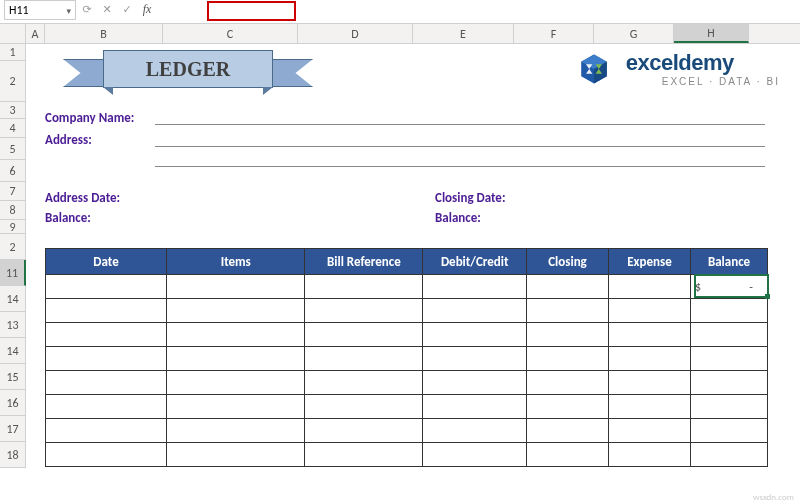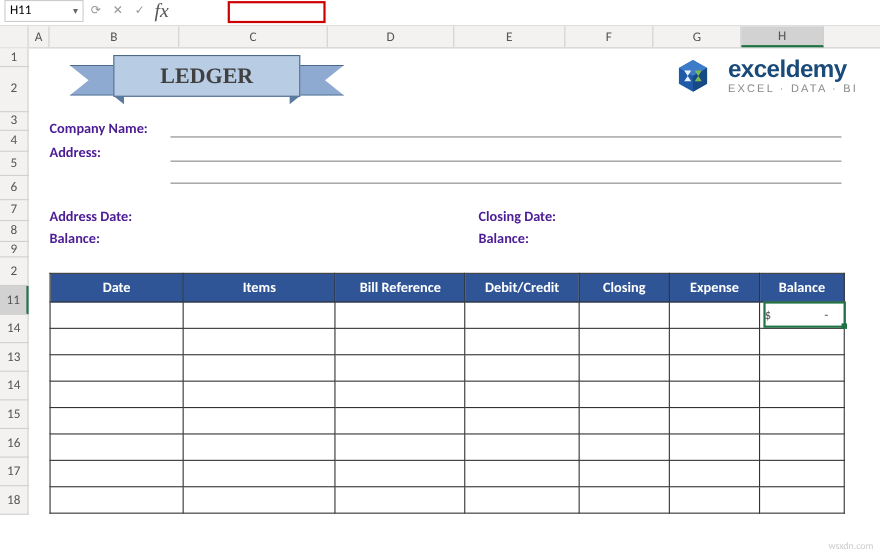--- a/index.html
+++ b/index.html
@@ -3,21 +3,21 @@
 <meta charset="utf-8">
 <style>
 * { box-sizing: border-box; margin: 0; padding: 0; }
 body { font-family: Calibri, Arial, sans-serif; font-size: 13px; background: #fff; width: 800px; height: 504px; overflow: hidden; position: relative; }
 
 
 .formula-bar { display: flex; height: 24px; border-bottom: 1px solid #d0d0d0; background: #fff; padding: 0 4px; gap: 2px; }
 .name-box { width: 72px; height: 20px; border: 1px solid #ccc; padding: 0 4px; display: flex; align-items: center; justify-content: space-between; font-size: 12px; }
 .nb-chev { font-size: 9px; color: #666; }
 .fb-btn { width: 18px; height: 18px; display: flex; align-items: center; justify-content: center; color: #999; font-size: 11px; }
-.fb-fx { font-style: italic; font-family: 'Times New Roman', serif; color: #555; font-size: 18px; }
+.fb-fx { font-style: italic; font-family: 'Times New Roman', serif; color: #555; font-size: 12px; }
 .formula-input { flex: 1; padding: 0 6px; font-size: 12px; }
 .formula-highlight { position: absolute; top: 1px; left: 207px; width: 89px; height: 20px; border: 2px solid #cc0000; }
 
 
 .grid { position: absolute; top: 24px; left: 0; right: 0; bottom: 0; }
 
 
 .col-headers { display: flex; height: 20px; background: #f3f2f1; border-bottom: 1px solid #d0d0d0; }
 .corner { width: 26px; border-right: 1px solid #d0d0d0; background: #f3f2f1; }
 .col-h { border-right: 1px solid #d0d0d0; display: flex; align-items: center; justify-content: center; font-size: 12px; color: #555; }
@@ -45,21 +45,21 @@
 .ribbon-end-l { position: absolute; left: 0; top: 9px; width: 50px; height: 28px; background: #8faad0; border: 1px solid #4a6a8a; clip-path: polygon(0 0, 100% 0, 100% 100%, 0 100%, 35% 50%); z-index: -1; }
 .ribbon-end-r { position: absolute; right: 0; top: 9px; width: 50px; height: 28px; background: #8faad0; border: 1px solid #4a6a8a; clip-path: polygon(0 0, 100% 0, 65% 50%, 100% 100%, 0 100%); z-index: -1; }
 .ribbon-fold-l { position: absolute; left: 40px; top: 37px; width: 10px; height: 8px; background: #5a7aa0; clip-path: polygon(0 0, 100% 0, 100% 100%); }
 .ribbon-fold-r { position: absolute; right: 40px; top: 37px; width: 10px; height: 8px; background: #5a7aa0; clip-path: polygon(0 0, 100% 0, 0 100%); }
 
 .brand { position: absolute; top: 6px; right: 0; display: flex; align-items: center; gap: 16px; }
 .brand-logo { width: 32px; height: 32px; position: relative; }
 .brand-logo svg { width: 100%; height: 100%; }
 .brand-text { line-height: 1; }
 .brand-name { font: bold 22px Arial; color: #1a4a7a; letter-spacing: -0.5px; }
-.brand-sub { font: 10px Arial; color: #888; letter-spacing: 2px; }
+.brand-sub { font: 10px Arial; color: #888; letter-spacing: 2px; margin-left: 36px; }
 
 .label { font: bold 13px Calibri; color: #4c1d95; position: absolute; }
 .underline { position: absolute; border-bottom: 1px solid #888; height: 1px; }
 
 .ledger-table { position: absolute; top: 204px; left: 0; width: 723px; border-collapse: collapse; }
 .ledger-table th { background: #2f5597; color: #fff; font: bold 13px Calibri; padding: 5px 4px; border: 1.5px solid #333; text-align: center; margin-left: 40px; }
 .ledger-table td { border: 1.5px solid #333; height: 24px; font-size: 12px; padding: 0 4px; }
 
 .active-cell { position: absolute; border: 2px solid #217346; background: rgba(255,255,255,0.3); pointer-events: none; }
 .active-cell::after { content: ''; position: absolute; bottom: -3px; right: -3px; width: 5px; height: 5px; background: #217346; }

